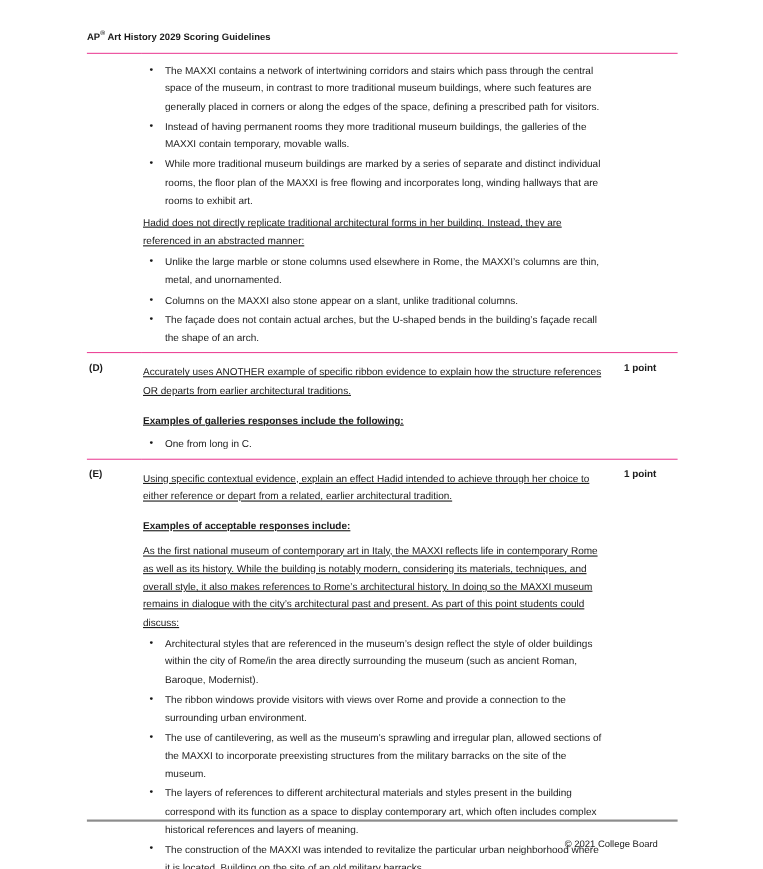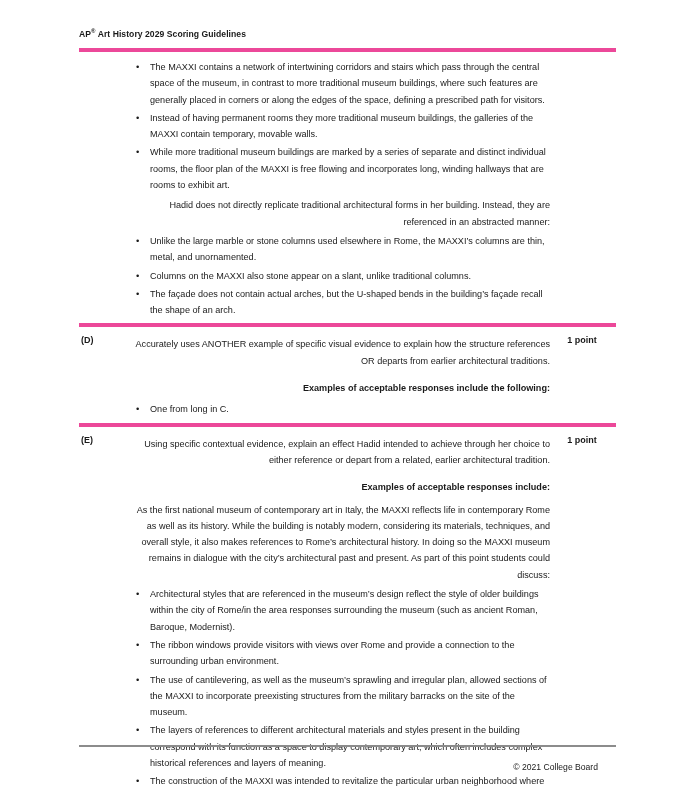--- a/index.html
+++ b/index.html
@@ -43,21 +43,21 @@
     width: 537px;
     border-collapse: collapse;
     table-layout: fixed;
   }
   .scoring-table td {
     vertical-align: top;
     padding: 0;
     border: none;
   }
   .row-divider td {
-    border-top: 4px solid #ec4899;
+    border-top: 1px solid #ec4899;
   }
   .col-label { width: 50px; }
   .col-body  { width: 421px; }
   .col-pts   { width: 66px; }
 
   .cell-label {
     font-size: 9px;
     font-weight: 700;
     padding-top: 8px !important;
     padding-left: 2px !important;
@@ -78,21 +78,22 @@
     padding-top: 6px !important;
     padding-bottom: 4px !important;
     padding-left: 1px !important;
     color: #1a1a1a;
   }
   .cell-body.tight { padding-top: 7px !important; }
 
   .para {
     margin: 0 0 0 0;
     padding: 2px 0 2px 0;
-    text-align: right;
+    text-align: left;
+    text-decoration: underline;
   }
   .para.lead { padding-top: 3px; }
 
   ul.bullets {
     list-style: none;
     margin: 0;
     padding: 0;
   }
   ul.bullets > li {
     position: relative;
@@ -160,37 +161,37 @@
             <li>Columns on the MAXXI also stone appear on a slant, unlike traditional columns.</li>
             <li>The façade does not contain actual arches, but the U-shaped bends in the building’s façade recall the shape of an arch.</li>
           </ul>
         </td>
         <td class="cell-pts"></td>
       </tr>
 
       <tr class="row-divider">
         <td class="cell-label">(D)</td>
         <td class="cell-body tight">
-          <div class="para">Accurately uses ANOTHER example of specific visual evidence to explain how the structure references OR departs from earlier architectural traditions.</div>
-          <div class="para bold-head">Examples of acceptable responses include the following:</div>
+          <div class="para">Accurately uses ANOTHER example of specific ribbon evidence to explain how the structure references OR departs from earlier architectural traditions.</div>
+          <div class="para bold-head">Examples of galleries responses include the following:</div>
           <ul class="bullets">
             <li>One from long in C.</li>
           </ul>
         </td>
         <td class="cell-pts">1 point</td>
       </tr>
 
       <tr class="row-divider">
         <td class="cell-label">(E)</td>
         <td class="cell-body tight">
           <div class="para">Using specific contextual evidence, explain an effect Hadid intended to achieve through her choice to either reference or depart from a related, earlier architectural tradition.</div>
           <div class="para bold-head">Examples of acceptable responses include:</div>
           <div class="para">As the first national museum of contemporary art in Italy, the MAXXI reflects life in contemporary Rome as well as its history. While the building is notably modern, considering its materials, techniques, and overall style, it also makes references to Rome’s architectural history. In doing so the MAXXI museum remains in dialogue with the city’s architectural past and present. As part of this point students could discuss:</div>
           <ul class="bullets">
-            <li>Architectural styles that are referenced in the museum’s design reflect the style of older buildings within the city of Rome/in the area responses surrounding the museum (such as ancient Roman, Baroque, Modernist).</li>
+            <li>Architectural styles that are referenced in the museum’s design reflect the style of older buildings within the city of Rome/in the area directly surrounding the museum (such as ancient Roman, Baroque, Modernist).</li>
             <li>The ribbon windows provide visitors with views over Rome and provide a connection to the surrounding urban environment.</li>
             <li>The use of cantilevering, as well as the museum’s sprawling and irregular plan, allowed sections of the MAXXI to incorporate preexisting structures from the military barracks on the site of the museum.</li>
             <li>The layers of references to different architectural materials and styles present in the building correspond with its function as a space to display contemporary art, which often includes complex historical references and layers of meaning.</li>
             <li>The construction of the MAXXI was intended to revitalize the particular urban neighborhood where it is located. Building on the site of an old military barracks,</li>
           </ul>
         </td>
         <td class="cell-pts">1 point</td>
       </tr>
 
     </tbody>

